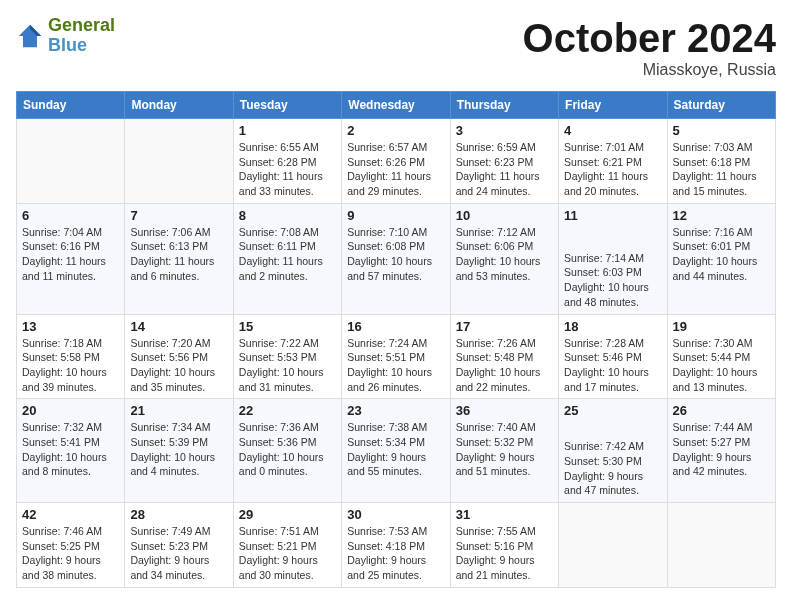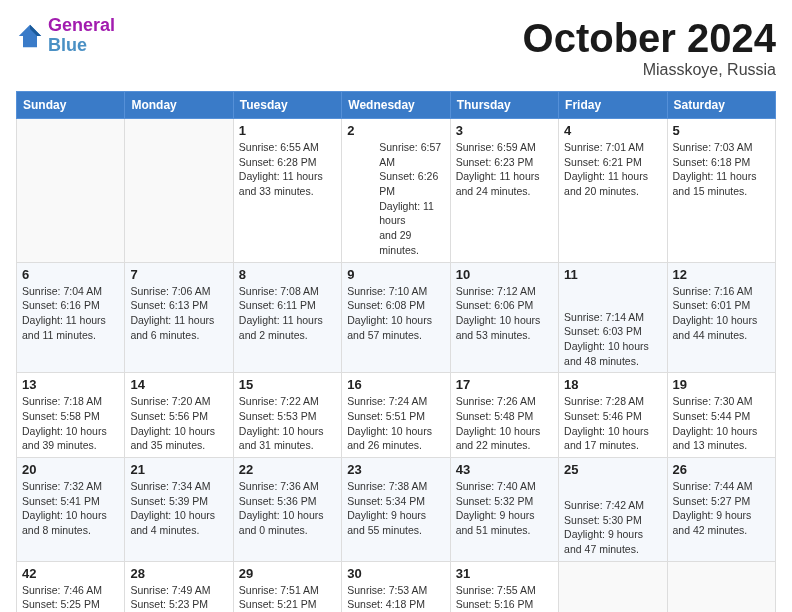--- a/index.html
+++ b/index.html
@@ -21,21 +21,21 @@
       align-items: center;
       gap: 4px;
     }
     .logo-text {
       font-size: 18px;
       font-weight: bold;
       color: #1a3a5c;
       line-height: 1.1;
     }
     .logo-text span {
-      color: #a21caf;
+      color: #4d7c0f;
     }
     .logo-icon {
       width: 28px;
       height: 28px;
     }
     .title-block {
       text-align: right;
     }
     .month-title {
       font-size: 40px;
@@ -126,21 +126,21 @@
         <td class="empty-cell"></td>
         <td>
           <span class="day-num">1</span>
           <div class="day-info" style="white-space: pre-line;">Sunrise: 6:55 AM
 Sunset: 6:28 PM
 Daylight: 11 hours
 and 33 minutes.</div>
         </td>
         <td>
           <span class="day-num">2</span>
-          <div class="day-info" style="white-space: pre-line; margin-left: 32px;">Sunrise: 6:57 AM
+          <div class="day-info" style="white-space: pre-line;">Sunrise: 6:57 AM
 Sunset: 6:26 PM
 Daylight: 11 hours
 and 29 minutes.</div>
         </td>
         <td>
           <span class="day-num">3</span>
           <div class="day-info" style="white-space: pre-line;">Sunrise: 6:59 AM
 Sunset: 6:23 PM
 Daylight: 11 hours
 and 24 minutes.</div>
@@ -285,21 +285,21 @@
 and 0 minutes.</div>
         </td>
         <td>
           <span class="day-num">23</span>
           <div class="day-info" style="white-space: pre-line;">Sunrise: 7:38 AM
 Sunset: 5:34 PM
 Daylight: 9 hours
 and 55 minutes.</div>
         </td>
         <td>
-          <span class="day-num">43</span>
+          <span class="day-num">36</span>
           <div class="day-info" style="white-space: pre-line;">Sunrise: 7:40 AM
 Sunset: 5:32 PM
 Daylight: 9 hours
 and 51 minutes.</div>
         </td>
         <td>
           <span class="day-num">25</span>
           <div class="day-info" style="white-space: pre-line; margin-top: 21px;">Sunrise: 7:42 AM
 Sunset: 5:30 PM
 Daylight: 9 hours

